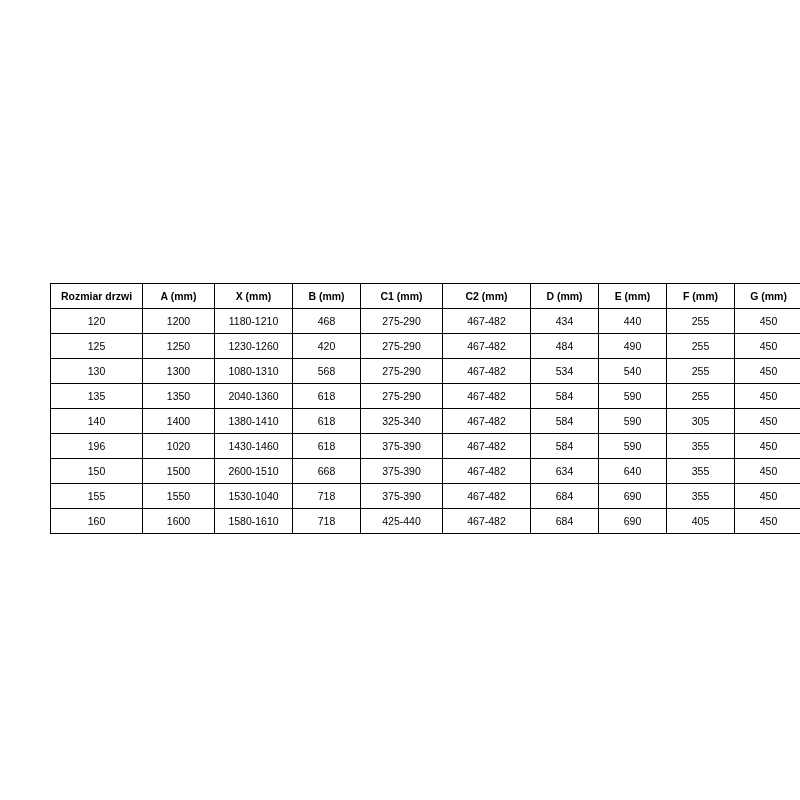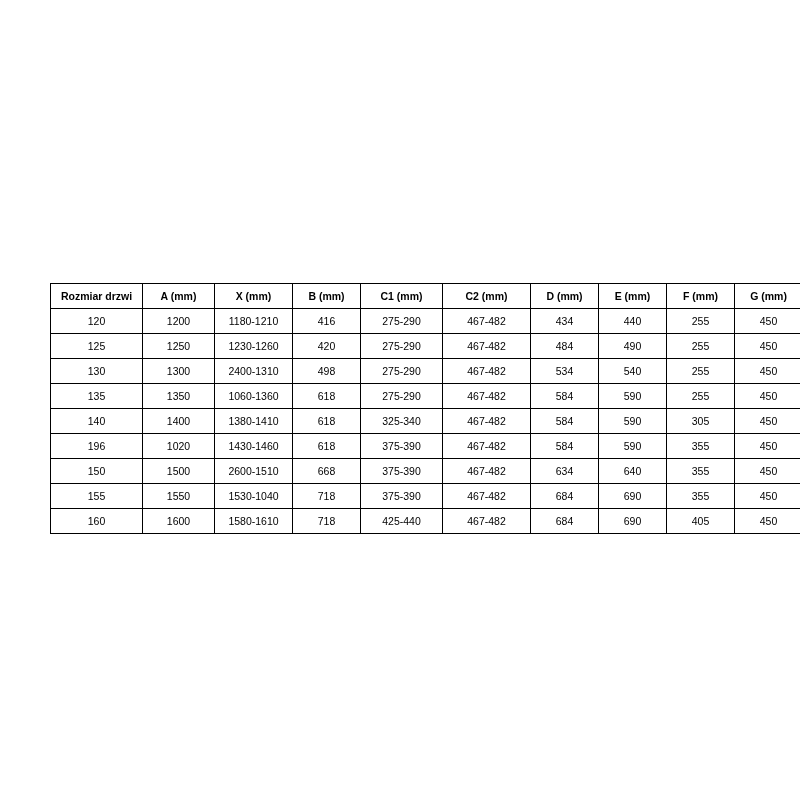--- a/index.html
+++ b/index.html
@@ -89,21 +89,21 @@
           <th>F (mm)</th>
           <th>G (mm)</th>
           <th>H (mm)</th>
         </tr>
     </thead>
     <tbody>
         <tr>
           <td>120</td>
           <td>1200</td>
           <td>1180-1210</td>
-          <td>416</td>
+          <td>468</td>
           <td>275-290</td>
           <td>467-482</td>
           <td>434</td>
           <td>440</td>
           <td>255</td>
           <td>450</td>
           <td>2000</td>
         </tr>
         <tr>
           <td>125</td>
@@ -114,34 +114,34 @@
           <td>467-482</td>
           <td>484</td>
           <td>490</td>
           <td>255</td>
           <td>450</td>
           <td>2000</td>
         </tr>
         <tr>
           <td>130</td>
           <td>1300</td>
-          <td>2400-1310</td>
-          <td>498</td>
+          <td>1080-1310</td>
+          <td>568</td>
           <td>275-290</td>
           <td>467-482</td>
           <td>534</td>
           <td>540</td>
           <td>255</td>
           <td>450</td>
           <td>2000</td>
         </tr>
         <tr>
           <td>135</td>
           <td>1350</td>
-          <td>1060-1360</td>
+          <td>2040-1360</td>
           <td>618</td>
           <td>275-290</td>
           <td>467-482</td>
           <td>584</td>
           <td>590</td>
           <td>255</td>
           <td>450</td>
           <td>2000</td>
         </tr>
         <tr>

